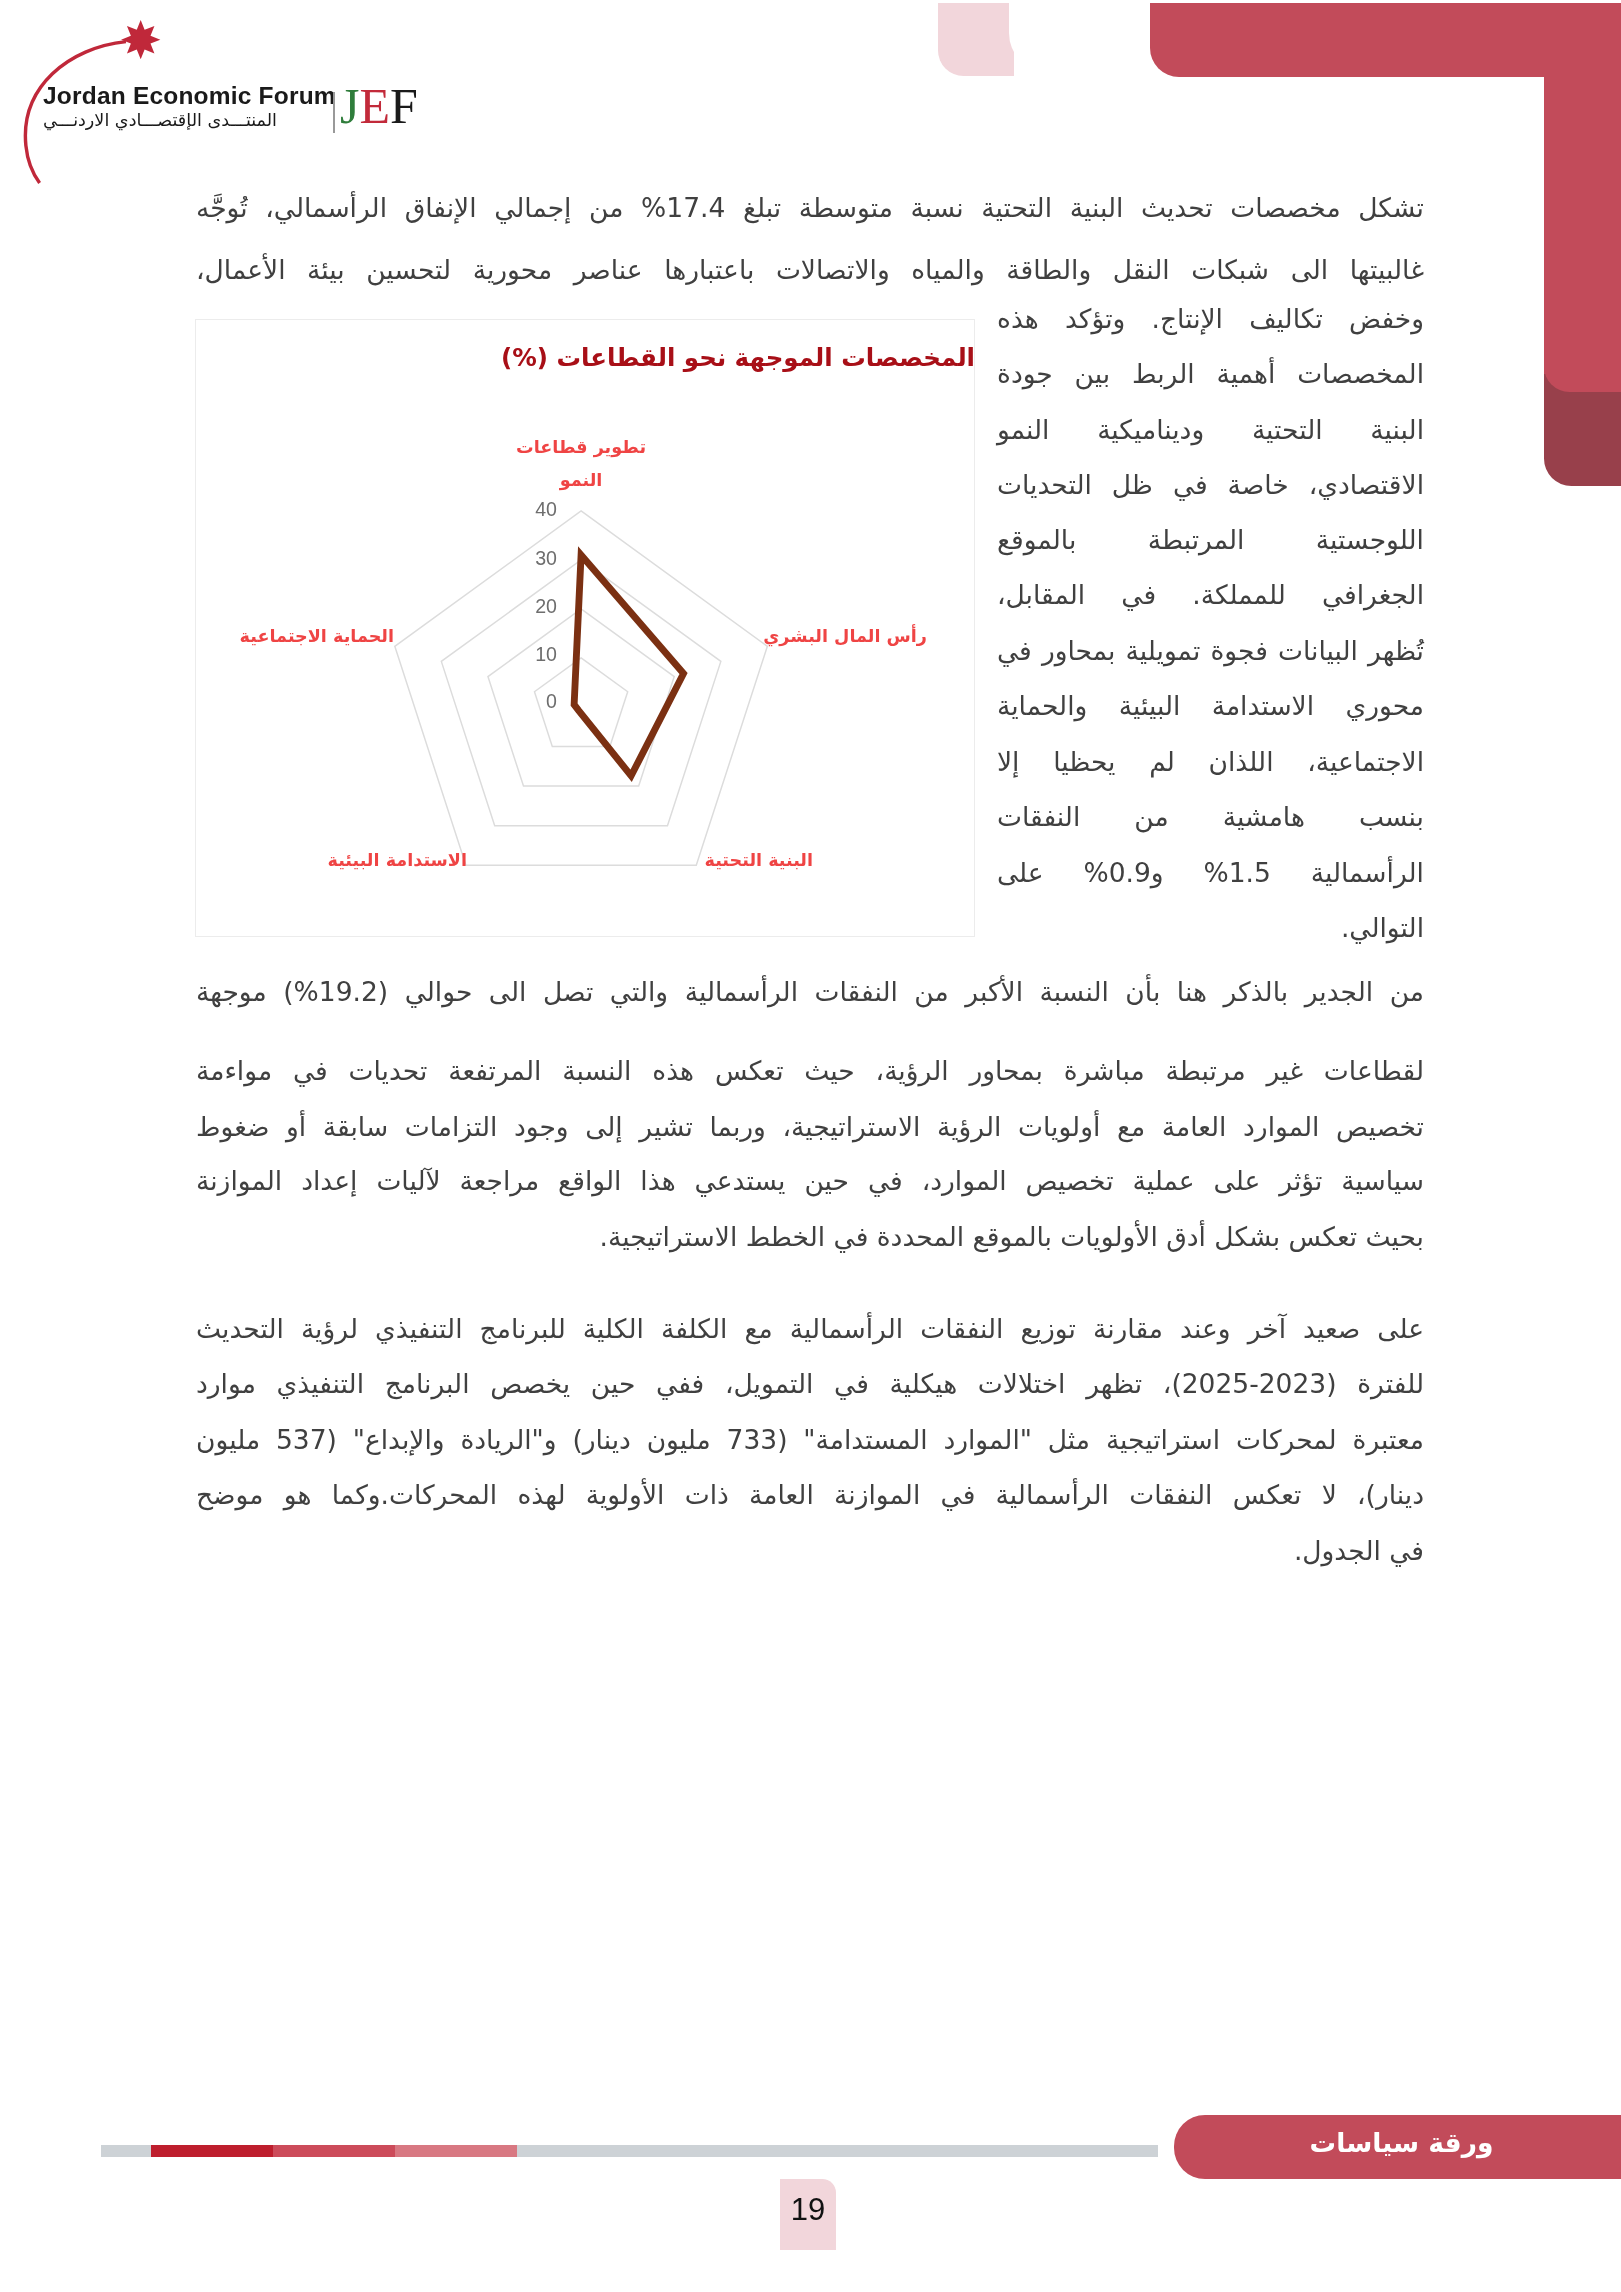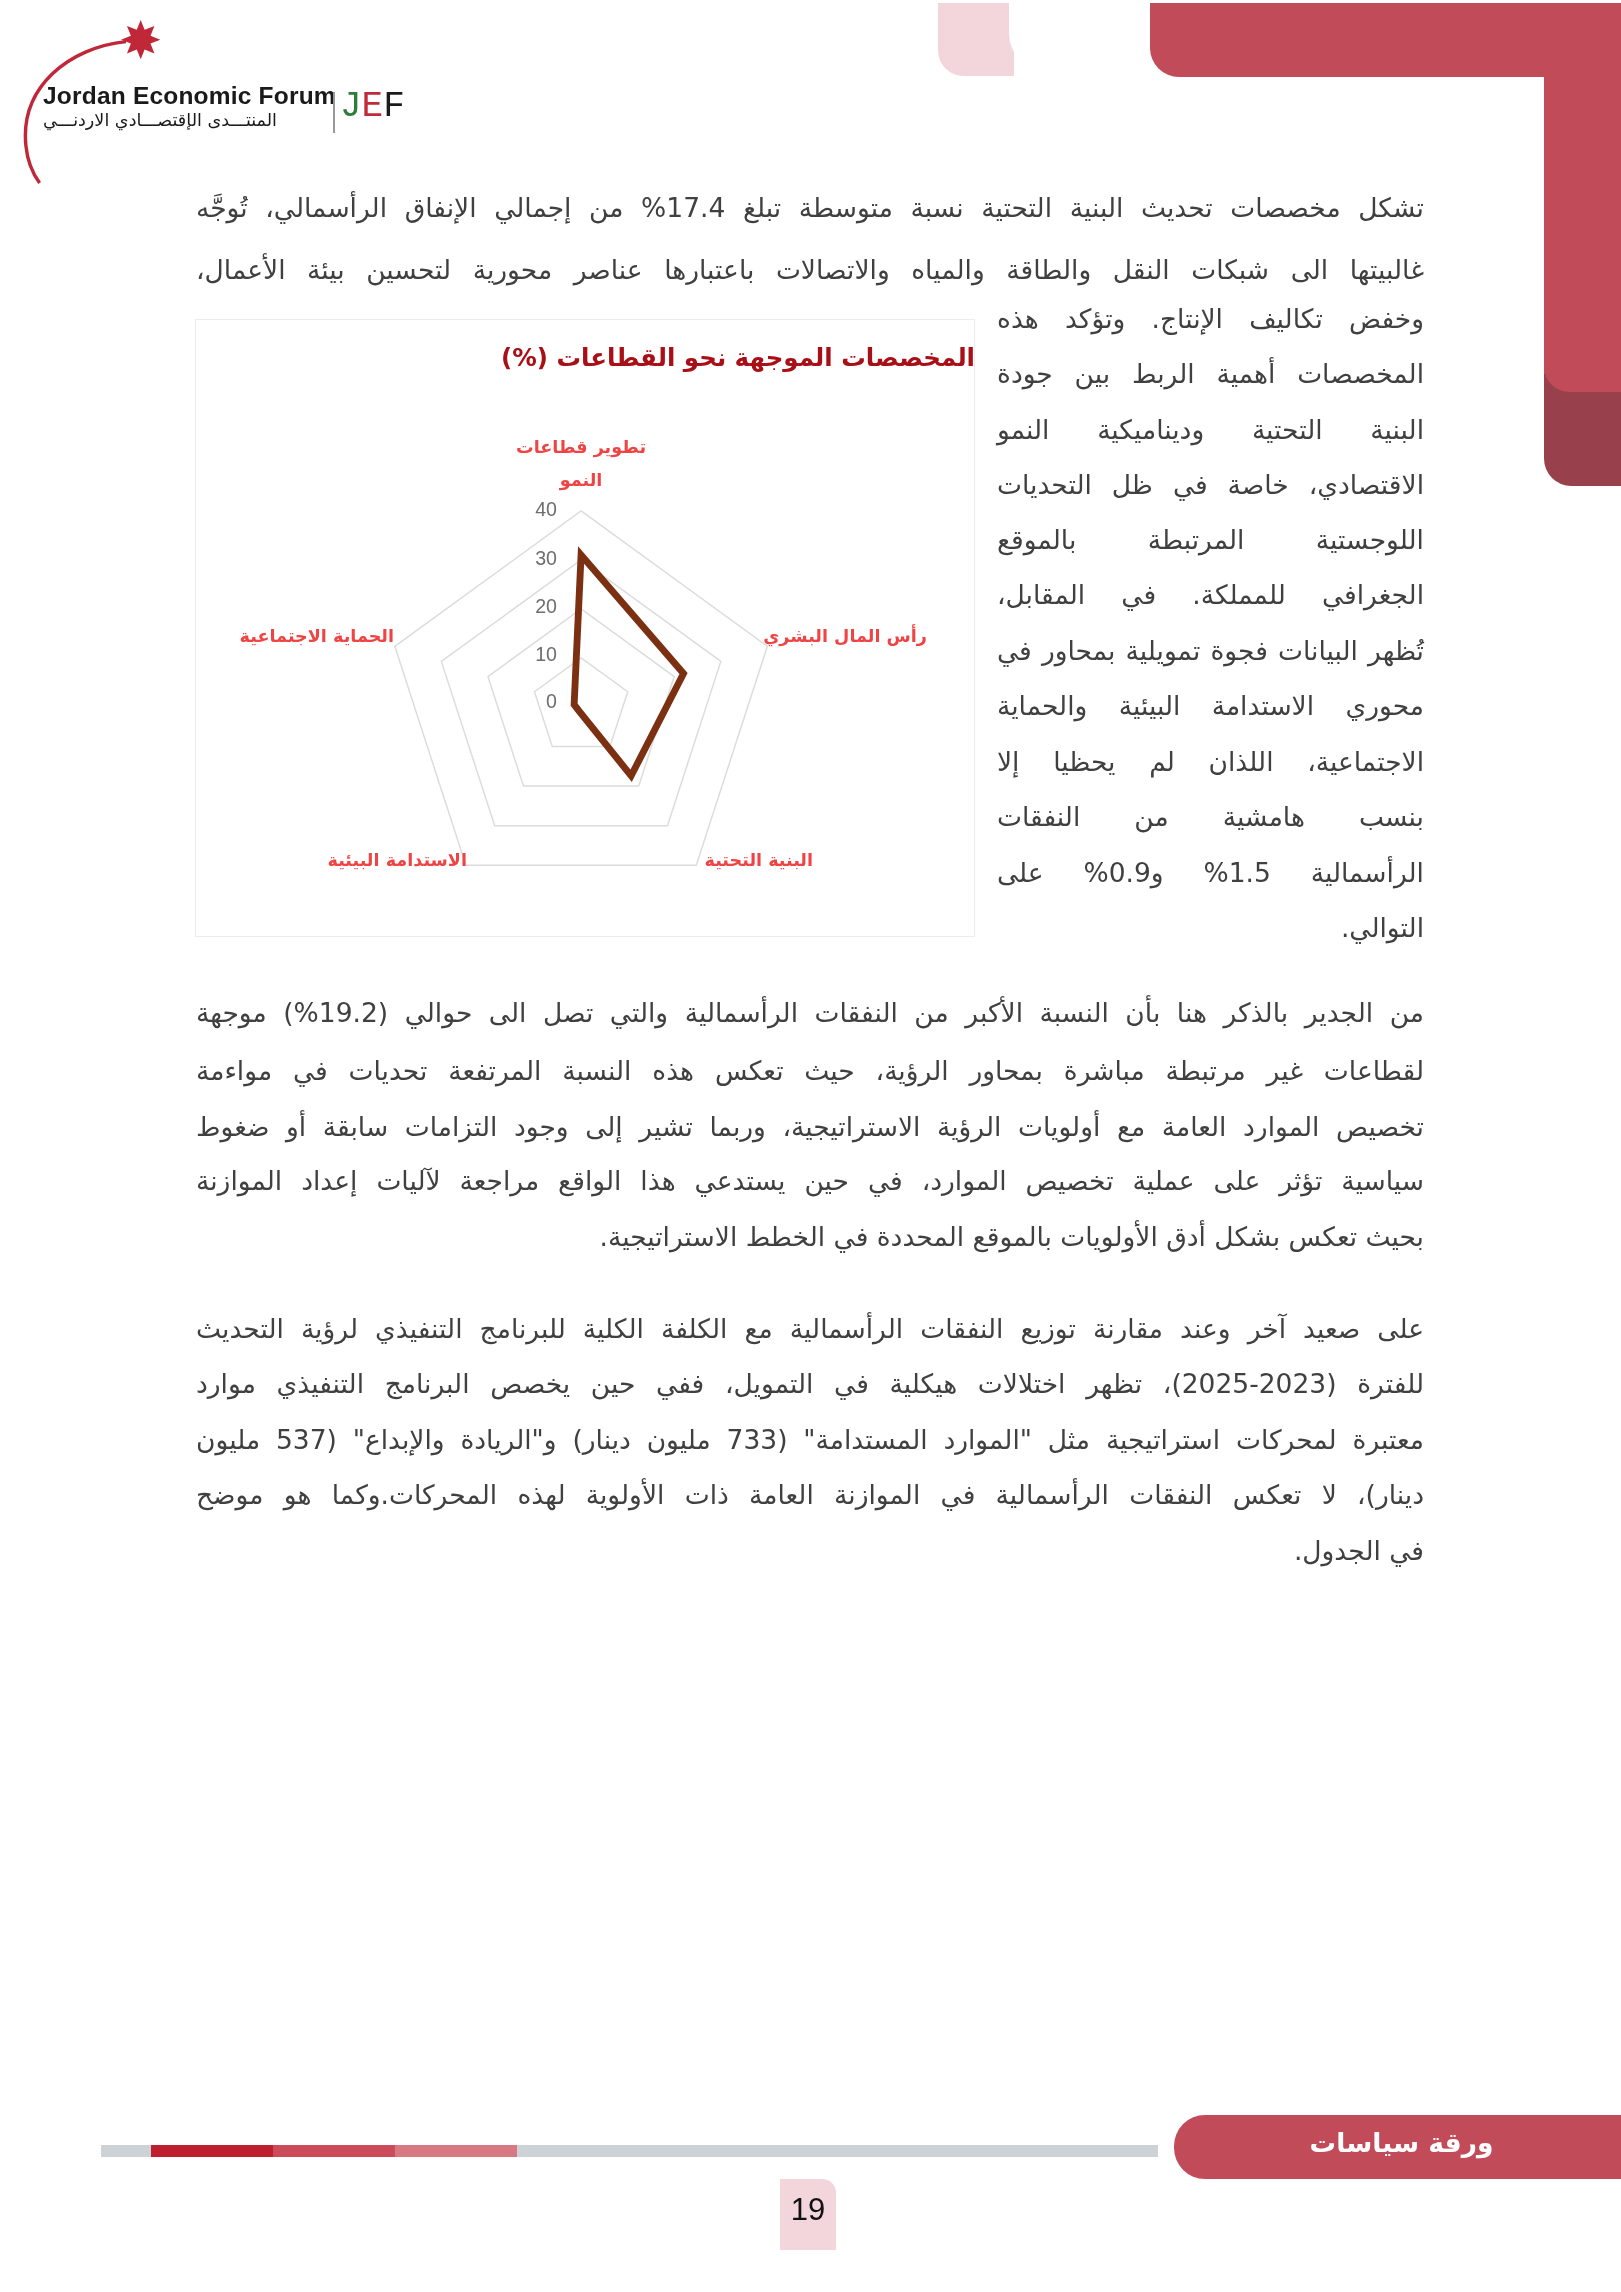--- a/index.html
+++ b/index.html
@@ -15,21 +15,21 @@
   .deco-red-top { left:1150px; top:2.9px; width:471px; height:74px; background:#c24b5a; border-bottom-left-radius:29px; }
   .deco-red-col { left:1544px; top:39px; width:77px; height:351px; background:#c24b5a; }
   .deco-dark { left:1544px; top:374px; width:77px; height:112px; background:#98404b; border-bottom-left-radius:27.4px; }
   .deco-red-col-end { left:1544px; top:333px; width:77px; height:59px; background:#c24b5a; border-bottom-left-radius:25.5px; }
 
   
   .logo { left:19.6px; top:17.6px; width:392px; height:167px; }
   .logo-en { left:43px; top:82px; font-family:"Liberation Sans", sans-serif; font-size:24.5px; color:#1a1a1a; letter-spacing:0.2px; white-space:nowrap;font-weight:bold; }
   .logo-ar { left:43px; top:110px; font-size:17.6px; color:#1a1a1a; white-space:nowrap; direction:rtl; width:284px; text-align:left; letter-spacing:1px; }
   .logo-sep { left:333px; top:92px; width:2px; height:41px; background:#999; }
-  .logo-jef { left:340px; top:82px; font-family:Liberation Mono, monospace; font-size:36px; line-height:49px; white-space:nowrap; }
+  .logo-jef { left:340px; top:82px; font-family:Liberation Serif, serif; font-size:50px; line-height:49px; white-space:nowrap; }
   .jef-j { color:#2f7d3b; } .jef-e { color:#c22a3a; } .jef-f { color:#1a1a1a; }
   .para-line { direction:rtl; font-size:26.5px; color:#404040; white-space:nowrap; position:absolute; right:calc(1621px - 1424px); }
 
   
   .chart-box { left:195px; top:319px; width:780px; height:618px; border:1.5px solid #ececec; box-sizing:border-box; background:#fff; }
   .chart-title { left:195px; top:343px; width:780px; text-align:right; font-size:24.5px; font-weight:bold; color:#a80f17; direction:rtl; }
   .axis-label { font-size:17.6px; font-weight:bold; color:#ef4444; direction:rtl; white-space:nowrap; }
   .tick { font-family:"Liberation Sans", sans-serif; font-size:19.6px; color:#6e6e6e; text-align:right; width:39px; }
 
   
@@ -101,21 +101,21 @@
 <div class="abs tick" style="left:518px;top:690px;">0</div>
 
 <div class="abs axis-label" style="left:483px;top:437px;width:196px;text-align:center;">تطوير قطاعات</div>
 <div class="abs axis-label" style="left:483px;top:470px;width:196px;text-align:center;">النمو</div>
 <div class="abs axis-label" style="left:765px;top:626px;width:162px;text-align:right;">رأس المال البشري</div>
 <div class="abs axis-label" style="left:686px;top:850px;width:127px;text-align:right;">البنية التحتية</div>
 <div class="abs axis-label" style="left:304px;top:850px;width:163px;text-align:right;">الاستدامة البيئية</div>
 <div class="abs axis-label" style="left:221px;top:626px;width:173px;text-align:right;">الحماية الاجتماعية</div>
 
 <div>
-  <div class="para-line" style="top: 997px; width: 1228px; text-align: justify; text-align-last: justify; white-space: normal;">من الجدير بالذكر هنا بأن النسبة الأكبر من النفقات الرأسمالية والتي تصل الى حوالي (19.2%) موجهة</div>
+  <div class="para-line" style="top: 976px; width: 1228px; text-align: justify; text-align-last: justify; white-space: normal;">من الجدير بالذكر هنا بأن النسبة الأكبر من النفقات الرأسمالية والتي تصل الى حوالي (19.2%) موجهة</div>
   <div class="para-line" style="top: 1055px; width: 1228px; text-align: justify; text-align-last: justify; white-space: normal;">لقطاعات غير مرتبطة مباشرة بمحاور الرؤية، حيث تعكس هذه النسبة المرتفعة تحديات في مواءمة</div>
   <div class="para-line" style="top: 1111px; width: 1228px; text-align: justify; text-align-last: justify; white-space: normal;">تخصيص الموارد العامة مع أولويات الرؤية الاستراتيجية، وربما تشير إلى وجود التزامات سابقة أو ضغوط</div>
   <div class="para-line" style="top: 1165px; width: 1228px; text-align: justify; text-align-last: justify; white-space: normal;">سياسية تؤثر على عملية تخصيص الموارد، في حين يستدعي هذا الواقع مراجعة لآليات إعداد الموازنة</div>
   <div class="para-line" style="top: 1221px; width: 1228px; text-align: justify; text-align-last: right; white-space: normal;">بحيث تعكس بشكل أدق الأولويات بالموقع المحددة في الخطط الاستراتيجية.</div>
 </div>
 
 <div>
   <div class="para-line" style="top: 1313px; width: 1228px; text-align: justify; text-align-last: justify; white-space: normal;">على صعيد آخر وعند مقارنة توزيع النفقات الرأسمالية مع الكلفة الكلية للبرنامج التنفيذي لرؤية التحديث</div>
   <div class="para-line" style="top: 1368px; width: 1228px; text-align: justify; text-align-last: justify; white-space: normal;">للفترة (2023-2025)، تظهر اختلالات هيكلية في التمويل، ففي حين يخصص البرنامج التنفيذي موارد</div>
   <div class="para-line" style="top: 1424px; width: 1228px; text-align: justify; text-align-last: justify; white-space: normal;">معتبرة لمحركات استراتيجية مثل "الموارد المستدامة" (733 مليون دينار) و"الريادة والإبداع" (537 مليون</div>

